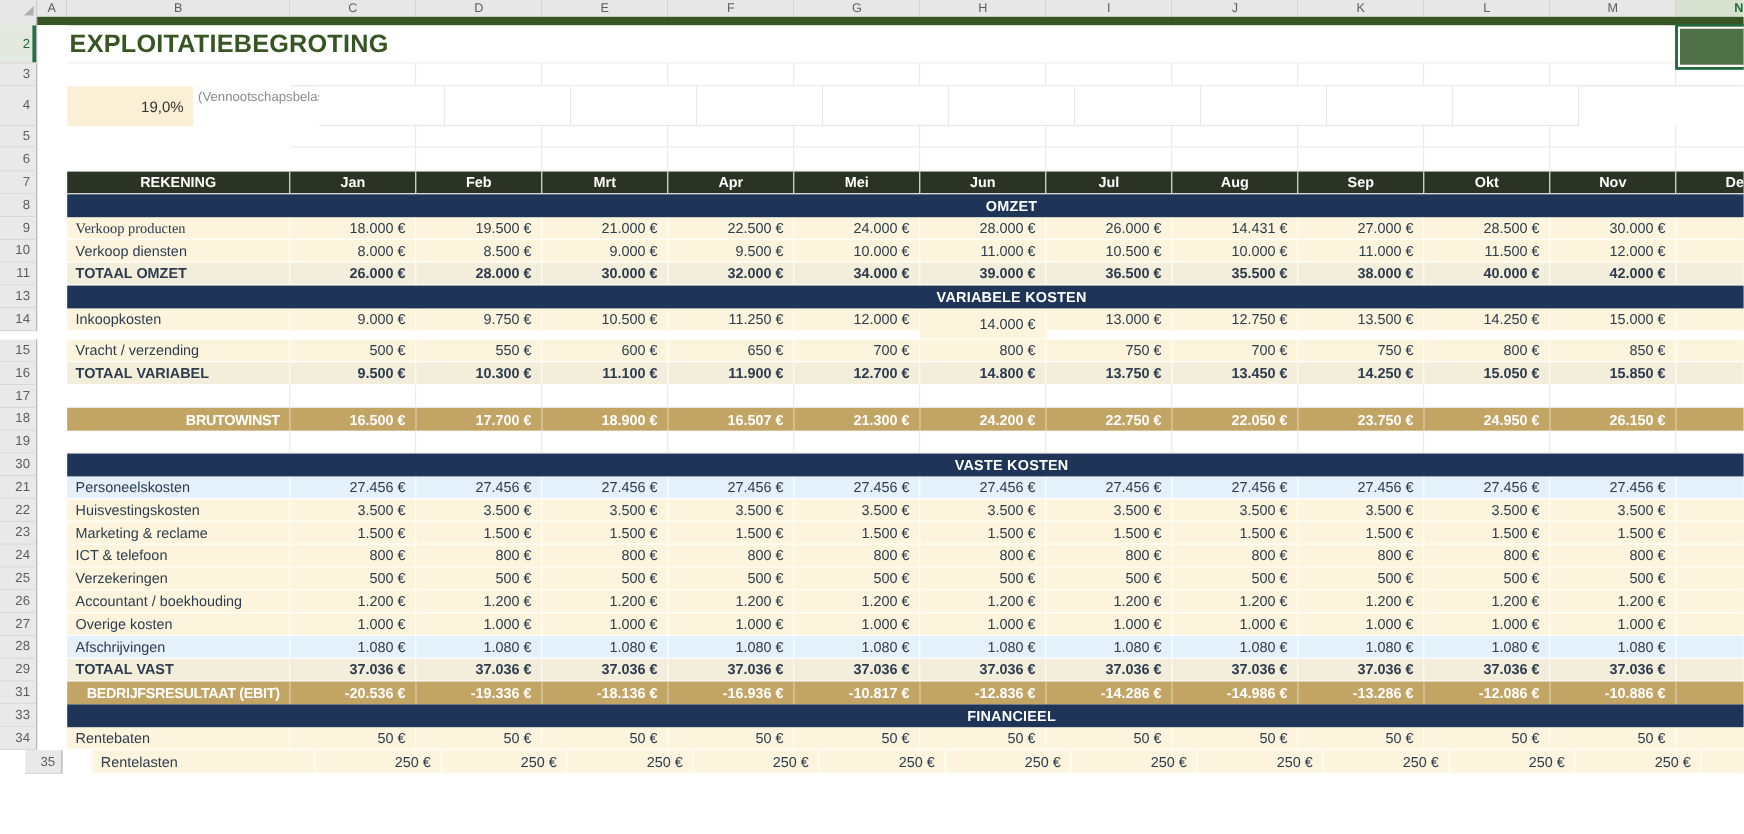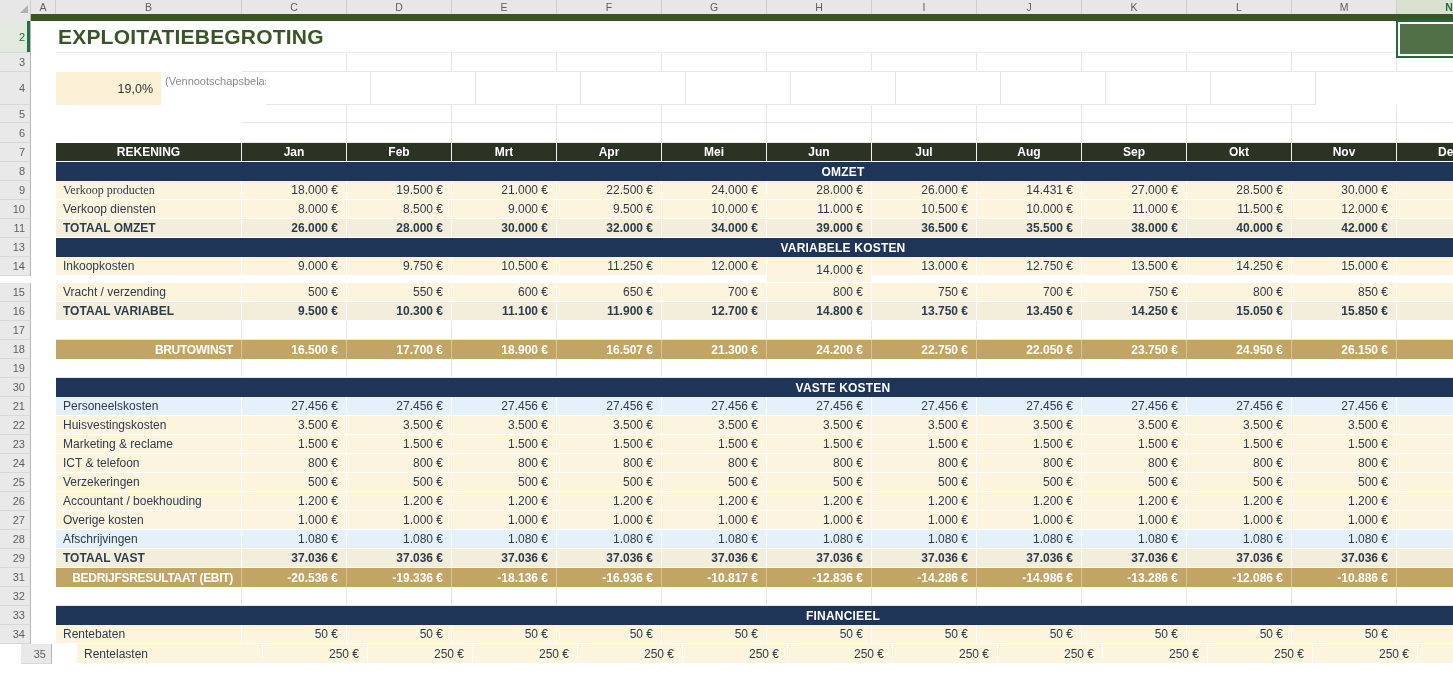--- a/index.html
+++ b/index.html
@@ -513,37 +513,20 @@
       <div class="cell val tan" style="width: 105px; height: 19px;">-10.817 €</div>
       <div class="cell val tan" style="width: 105px; height: 19px;">-12.836 €</div>
       <div class="cell val tan" style="width: 105px; height: 19px;">-14.286 €</div>
       <div class="cell val tan" style="width: 105px; height: 19px;">-14.986 €</div>
       <div class="cell val tan" style="width: 105px; height: 19px;">-13.286 €</div>
       <div class="cell val tan" style="width: 105px; height: 19px;">-12.086 €</div>
       <div class="cell val tan" style="width: 105px; height: 19px;">-10.886 €</div>
       <div class="cell val tan" style="width: 105px; height: 19px;"></div>
     </div>
     <div class="row ">
-      <div class="cell gut" style="width: 31px; height: 19px;">32</div>
-      <div class="cell wh" style="width: 25px; height: 19px;"></div>
-      <div class="cell grid" style="width: 186px; height: 19px;"></div>
-      <div class="cell grid" style="width: 105px; height: 19px;"></div>
-      <div class="cell grid" style="width: 105px; height: 19px;"></div>
-      <div class="cell grid" style="width: 105px; height: 19px;"></div>
-      <div class="cell grid" style="width: 105px; height: 19px;"></div>
-      <div class="cell grid" style="width: 105px; height: 19px;"></div>
-      <div class="cell grid" style="width: 105px; height: 19px;"></div>
-      <div class="cell grid" style="width: 105px; height: 19px;"></div>
-      <div class="cell grid" style="width: 105px; height: 19px;"></div>
-      <div class="cell grid" style="width: 105px; height: 19px;"></div>
-      <div class="cell grid" style="width: 105px; height: 19px;"></div>
-      <div class="cell grid" style="width: 105px; height: 19px;"></div>
-      <div class="cell grid" style="width: 105px; height: 19px;"></div>
-    </div>
-    <div class="row ">
       <div class="cell gut" style="width: 31px; height: 19px;">33</div>
       <div class="cell wh" style="width: 25px; height: 19px;"></div>
       <div class="cell sec" style="width: 1446px; height: 19px;">
         <span class="seclabel">FINANCIEEL</span>
       </div>
     </div>
     <div class="row ">
       <div class="cell gut" style="width: 31px; height: 19px;">34</div>
       <div class="cell wh" style="width: 25px; height: 19px;"></div>
       <div class="cell lab" style="width: 186px; height: 19px; font-weight: normal;">Rentebaten</div>

